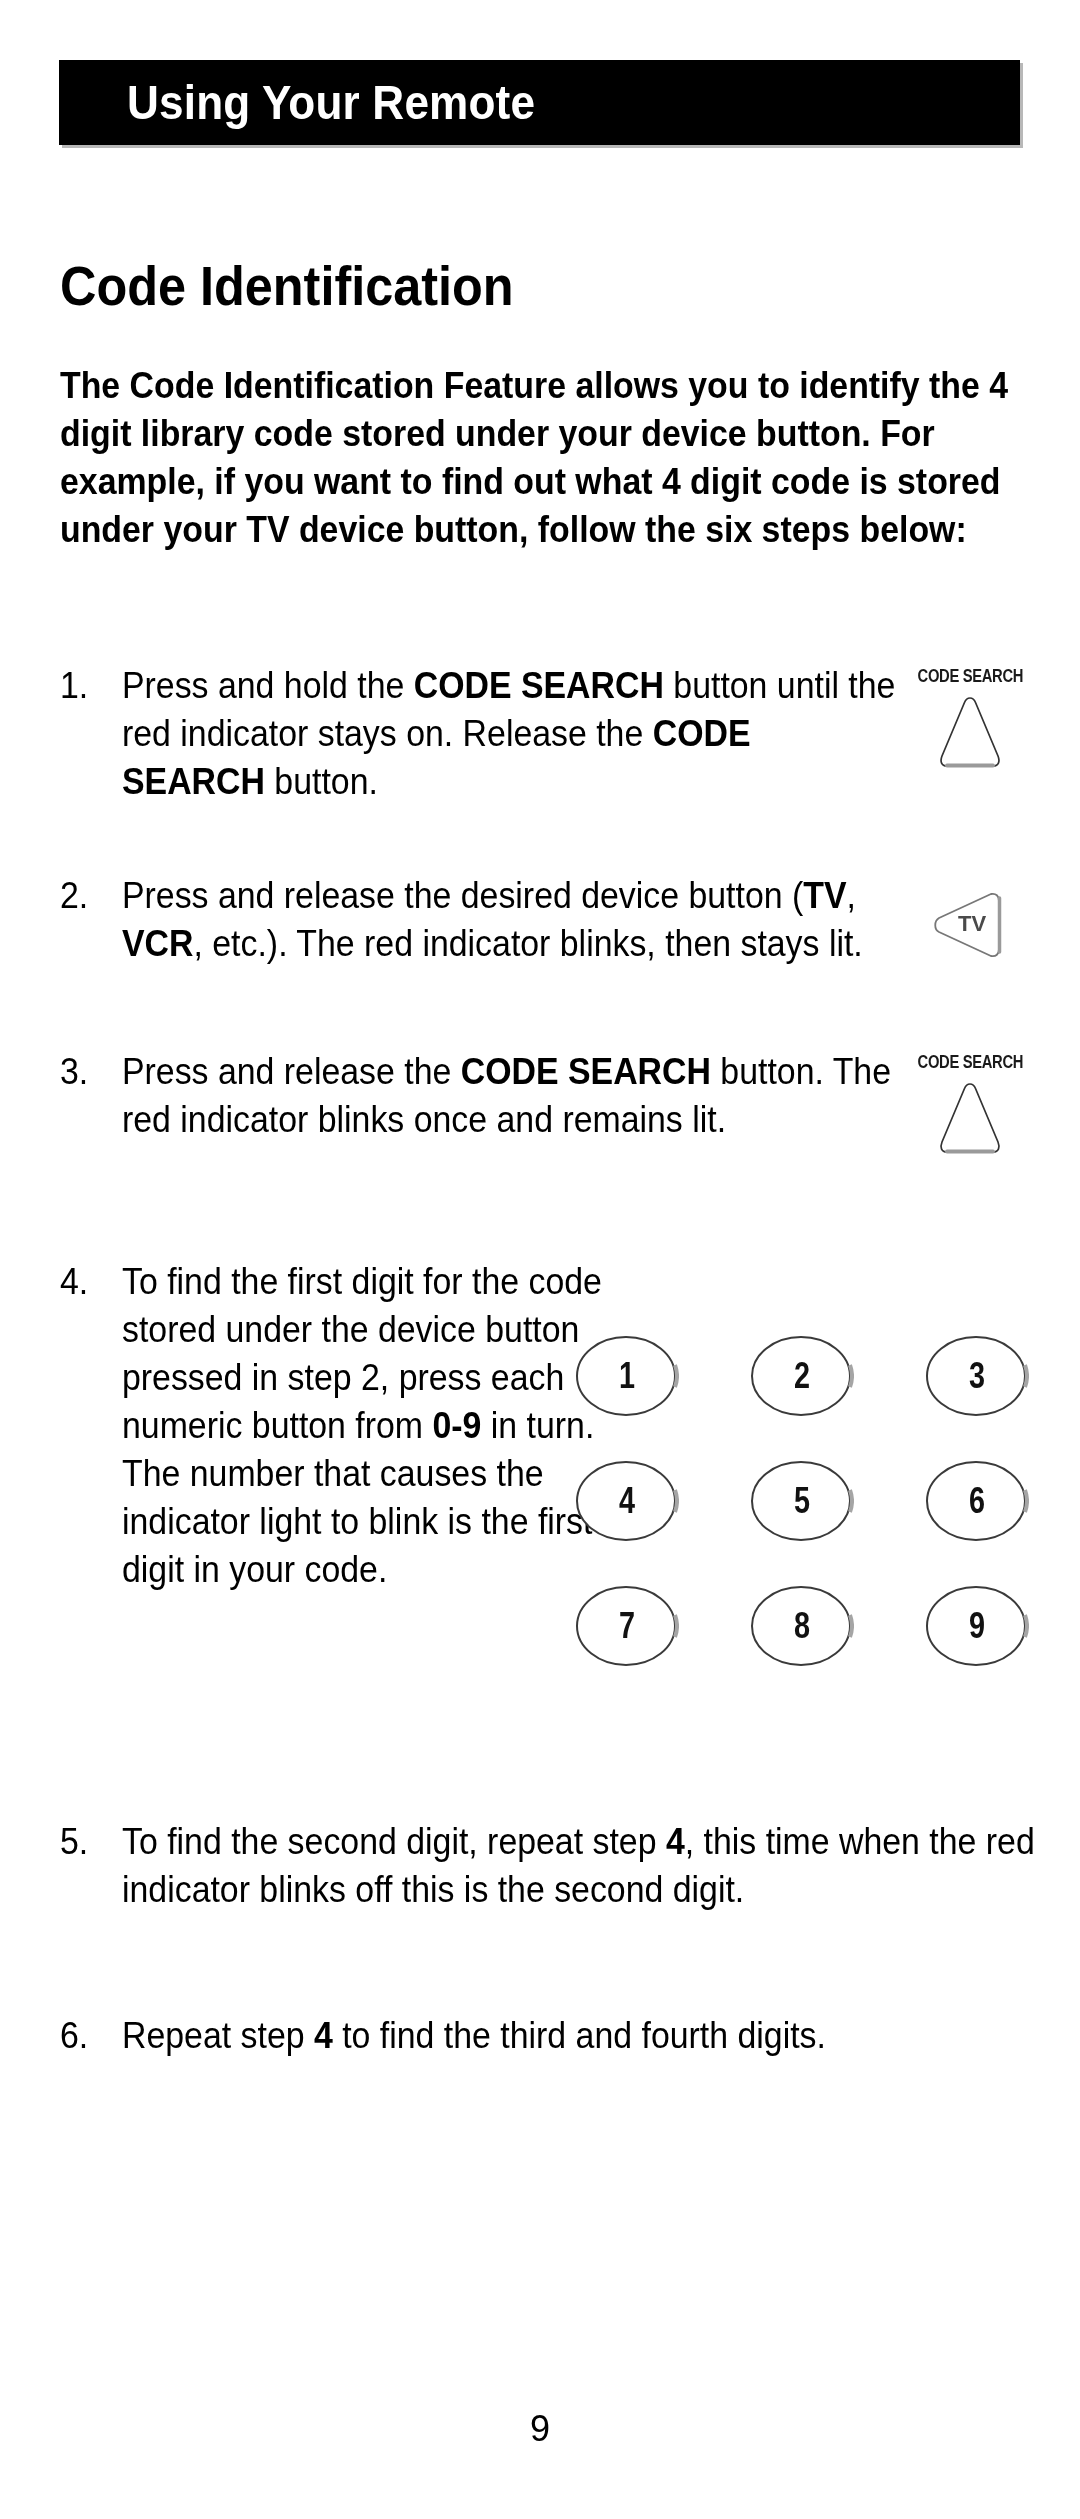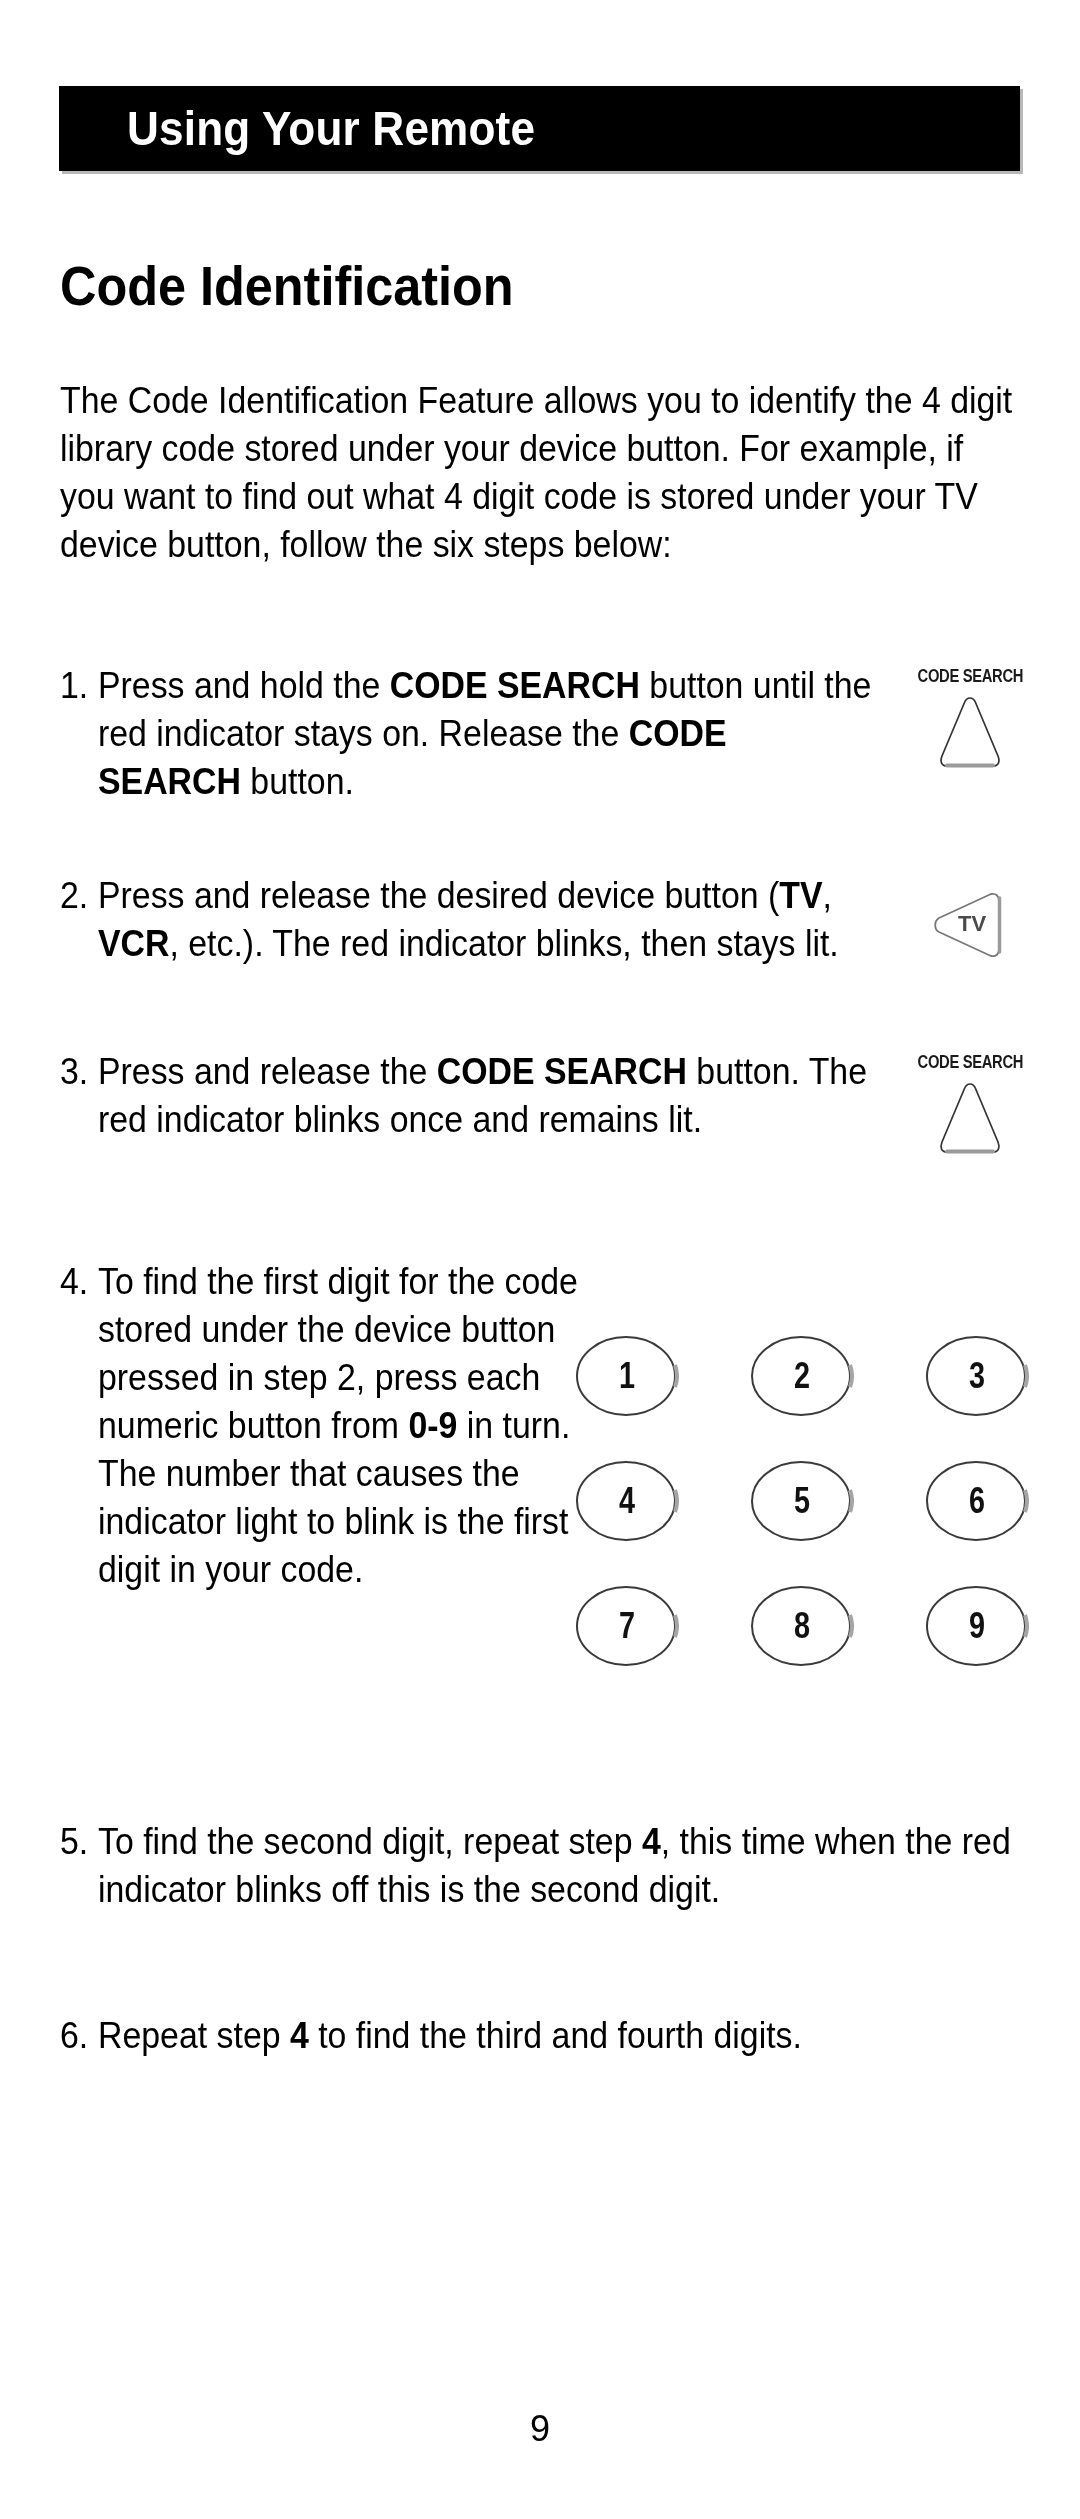--- a/index.html
+++ b/index.html
@@ -18,21 +18,20 @@
 
   
   .banner {
     position: absolute;
     left: 59px;
     top: 60px;
     width: 961px;
     height: 85px;
     background: #000000;
     box-shadow: 3px 3px 0 #b8b8b8;
-    margin-top: 26px;
   }
   .banner-title {
     position: absolute;
     left: 68px;
     top: 50%;
     transform: translateY(-52%);
     color: #ffffff;
     font-size: 49px;
     font-weight: bold;
     letter-spacing: 0.2px;
@@ -50,43 +49,44 @@
     font-size: 56px;
     font-weight: bold;
     white-space: nowrap;
   }
   .section-heading span { display:inline-block; transform: scaleX(0.90); transform-origin:left center;}
 
   
   .intro {
     position: absolute;
     left: 60px;
-    top: 340px;
+    top: 325px;
     width: 960px;
     font-size: 37px;
     line-height: 48px;
+    font-weight: bold;
   }
   .intro .sq { display:inline-block; transform: scaleX(0.915); transform-origin:left top; white-space: normal; width:1049px;}
 
   
   .step {
     position: absolute;
     left: 60px;
   }
   .step .marker {
     position: absolute;
     left: 0;
     top: 0;
     width: 58px;
     font-size: 37px;
     line-height: 48px;
   }
   .step .marker span { display:inline-block; transform: scaleX(0.915); transform-origin:left top;}
   .step .body {
-    margin-left: 38px;
+    margin-left: 62px;
     font-size: 37px;
     line-height: 48px;
   }
   .step .body .sq { display:inline-block; transform: scaleX(0.915); transform-origin: left top; }
   .step b { font-weight: bold; }
 
   
   #step-1 { top: 662px; width: 880px; }
   #step-1 .body .sq { width: 853px; }
 

